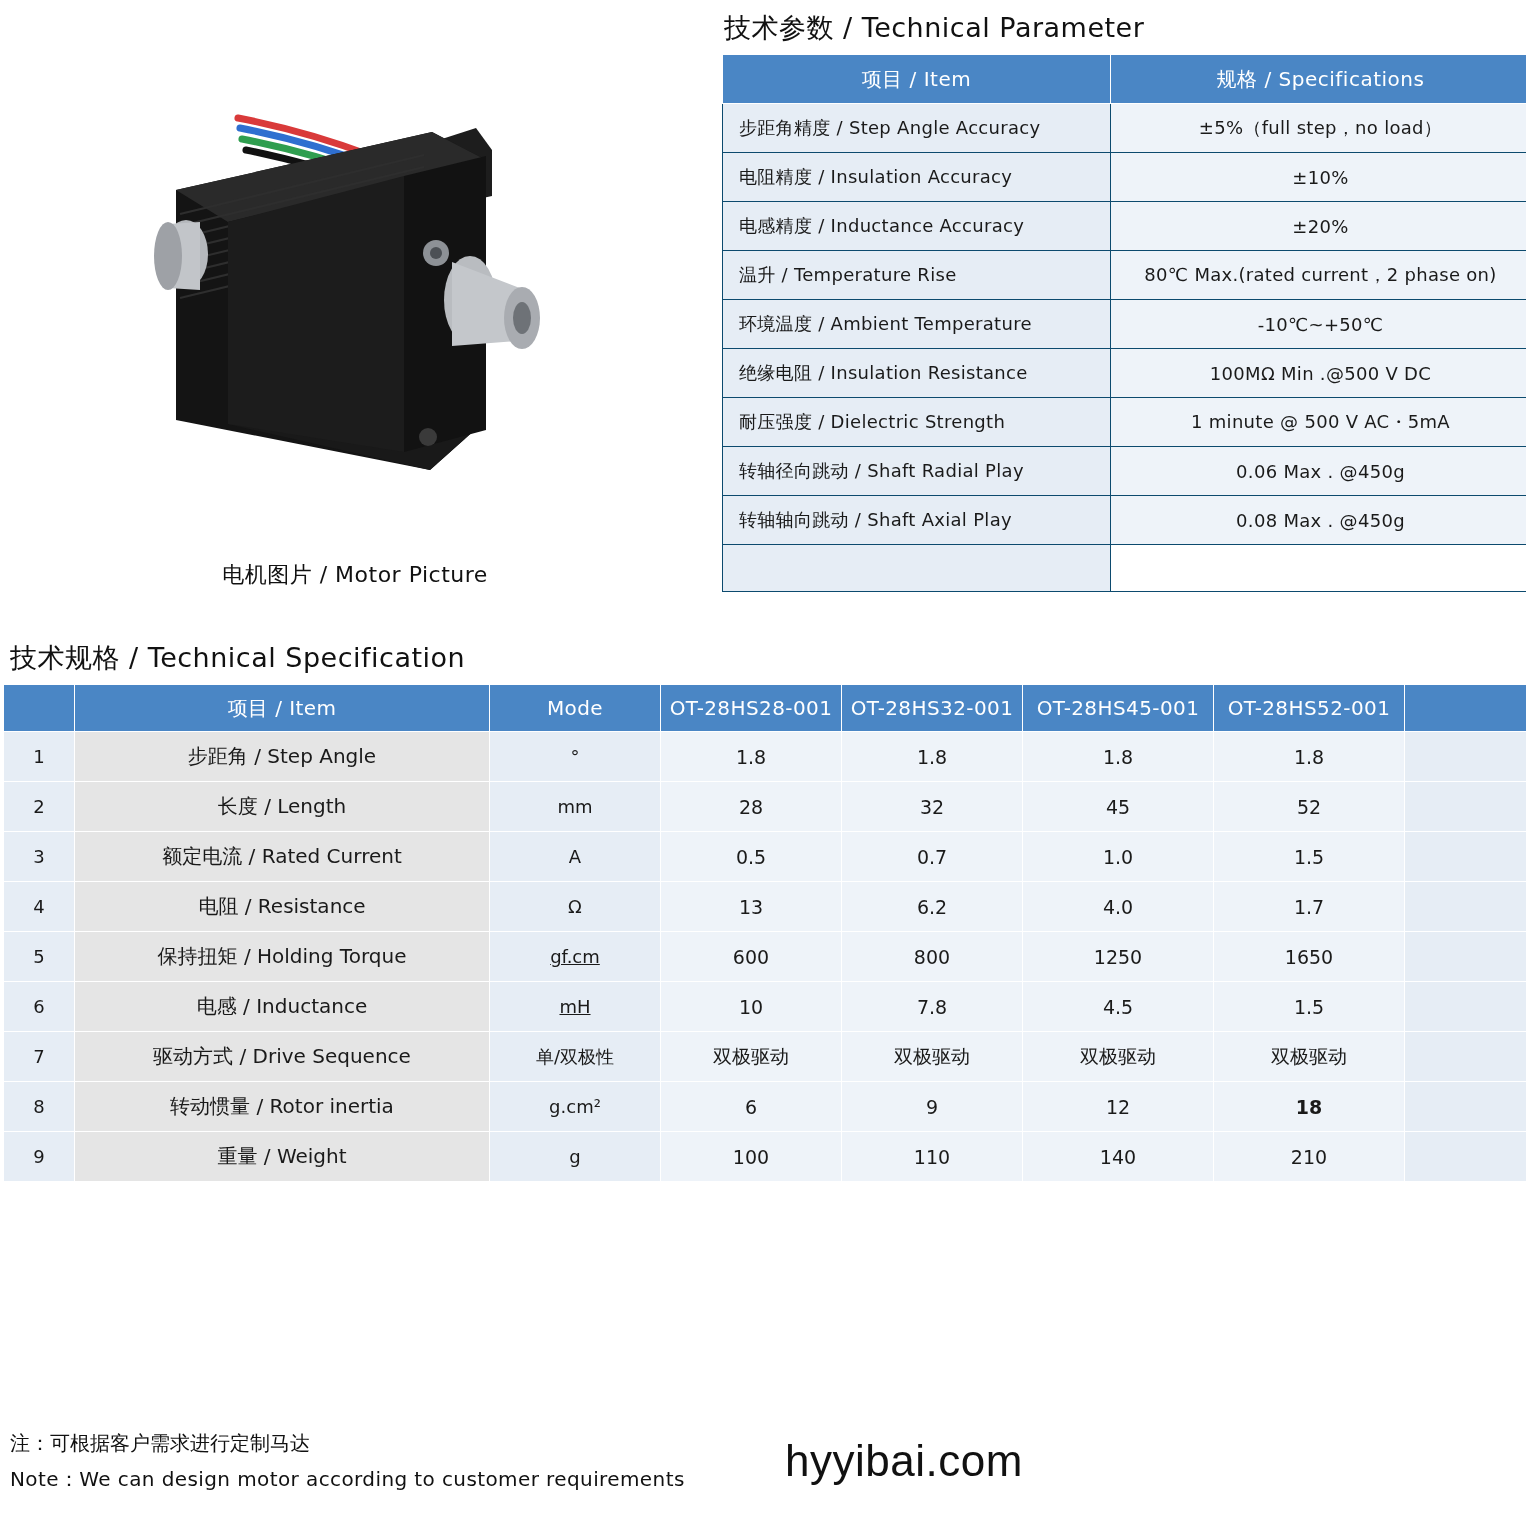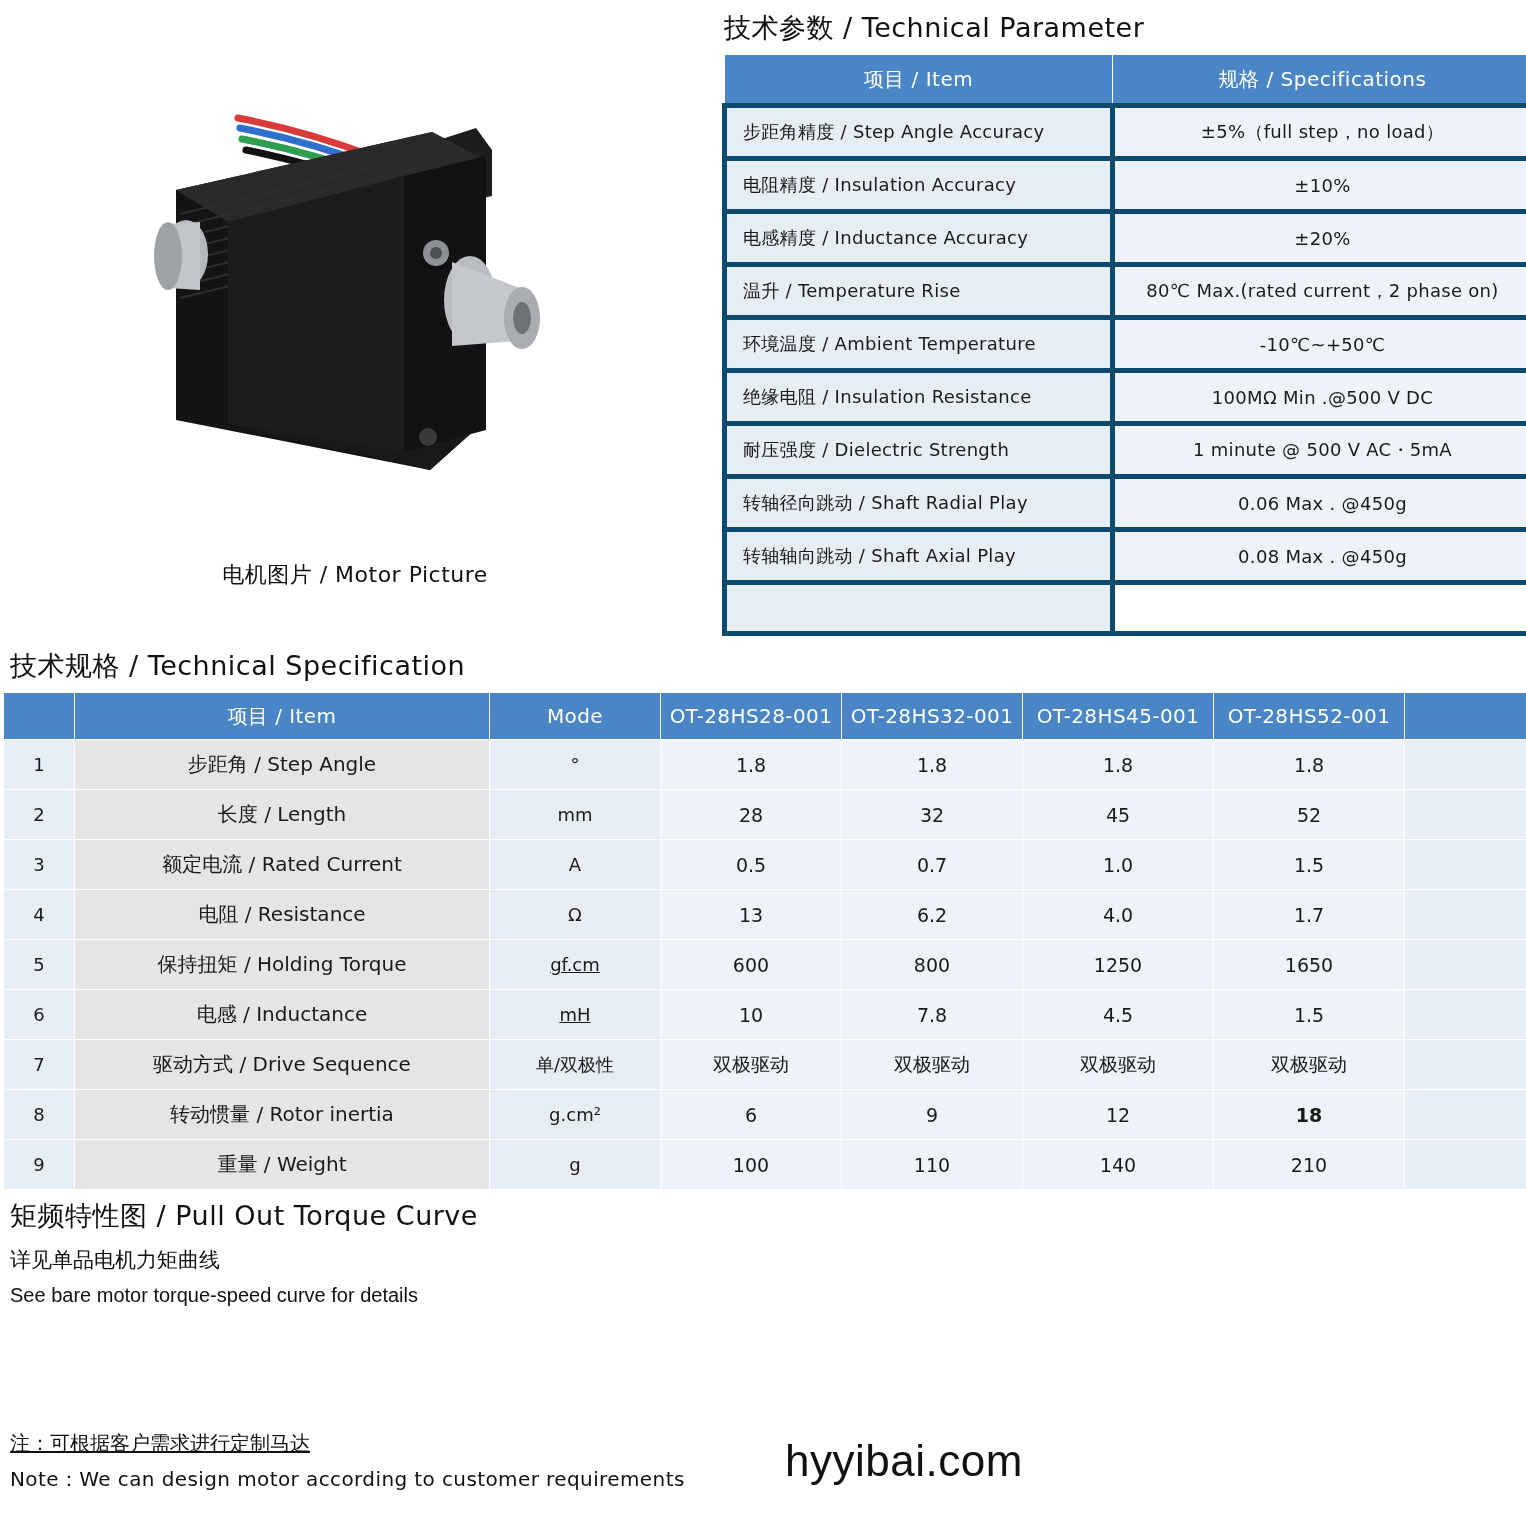--- a/index.html
+++ b/index.html
@@ -76,21 +76,21 @@
     background: #4a86c5;
     color: #ffffff;
     font-family: "DejaVu Sans", sans-serif;
     font-weight: normal;
     font-size: 20px;
     height: 46px;
     border: 1px solid #ffffff;
     letter-spacing: 0.5px;
   }
   table.param td {
-    border: 5px solid #0c4a6e;
+    border: 1px solid #0c4a6e;
     height: 46px;
     font-family: "DejaVu Sans", sans-serif;
     font-size: 18px;
     color: #1a1a1a;
     letter-spacing: 0.3px;
   }
   table.param td.item {
     background: #e6edf5;
     padding-left: 16px;
     text-align: left;
@@ -189,21 +189,20 @@
     width: 1526px;
     height: 80px;
   }
   .note-cn {
     position: absolute;
     left: 10px;
     top: 0px;
     font-family: "DejaVu Sans", sans-serif;
     font-size: 20px;
     color: #111;
-    text-decoration: underline;
   }
   .note-en {
     position: absolute;
     left: 10px;
     top: 36px;
     font-family: "DejaVu Sans", sans-serif;
     font-size: 20px;
     color: #111;
     letter-spacing: 0.4px;
   }
@@ -435,25 +434,20 @@
           <td class="val">100</td>
           <td class="val">110</td>
           <td class="val">140</td>
           <td class="val">210</td>
           <td class="tail"></td>
         </tr>
       </tbody>
     </table>
   </div>
 
-  <div>
-    <div class="curve-title">矩频特性图 / Pull Out Torque Curve</div>
-    <div class="curve-line-cn">详见单品电机力矩曲线</div>
-    <div class="curve-line-en">See bare motor torque-speed curve for details</div>
-  </div>
 
   <div class="footer">
     <div class="note-cn">注：可根据客户需求进行定制马达</div>
     <div class="note-en">Note：We can design motor according to customer requirements</div>
     <div class="brand">hyyibai.com</div>
   </div>
 
 </div>
 
 </body></html>

